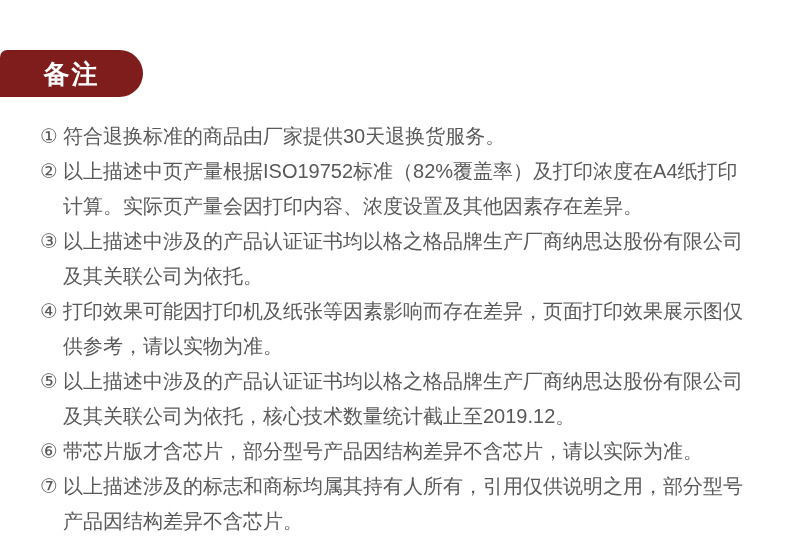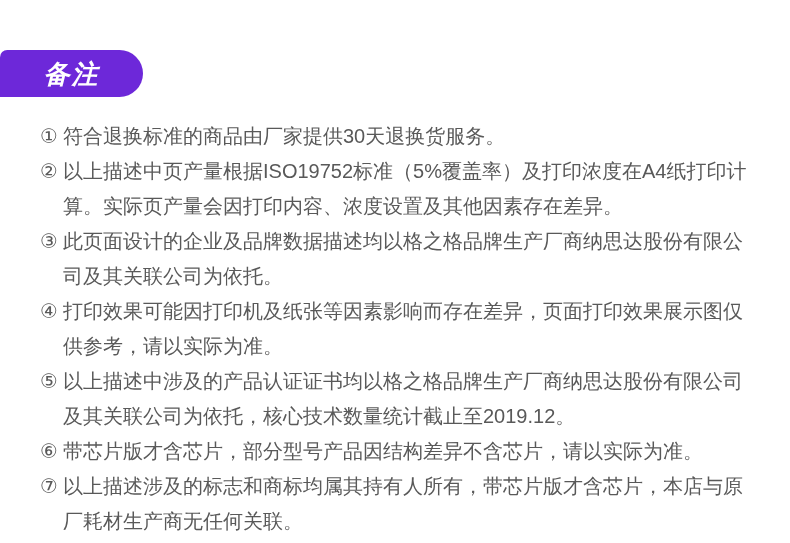--- a/index.html
+++ b/index.html
@@ -59,46 +59,46 @@
     width: 23px;
   }
   .note-text {
     flex: 1;
   }
 </style>
 </head>
 <body>
 
 <div class="page">
-  <div class="tab" style="background: #6d28d9; font-style: italic;">
+  <div class="tab" style="background: #7f1d1d;">
     <span class="tab-label" style="color: rgb(255, 255, 255);">备注</span>
   </div>
   <ol class="notes-list" style="color: rgb(89, 89, 89);">
       <li class="note-item">
         <span class="note-marker">①</span>
         <span class="note-text">符合退换标准的商品由厂家提供30天退换货服务。</span>
       </li>
       <li class="note-item">
         <span class="note-marker">②</span>
-        <span class="note-text">以上描述中页产量根据ISO19752标准（5%覆盖率）及打印浓度在A4纸打印计算。实际页产量会因打印内容、浓度设置及其他因素存在差异。</span>
+        <span class="note-text">以上描述中页产量根据ISO19752标准（82%覆盖率）及打印浓度在A4纸打印计算。实际页产量会因打印内容、浓度设置及其他因素存在差异。</span>
       </li>
       <li class="note-item">
         <span class="note-marker">③</span>
-        <span class="note-text">此页面设计的企业及品牌数据描述均以格之格品牌生产厂商纳思达股份有限公司及其关联公司为依托。</span>
+        <span class="note-text">以上描述中涉及的产品认证证书均以格之格品牌生产厂商纳思达股份有限公司及其关联公司为依托。</span>
       </li>
       <li class="note-item">
         <span class="note-marker">④</span>
-        <span class="note-text">打印效果可能因打印机及纸张等因素影响而存在差异，页面打印效果展示图仅供参考，请以实际为准。</span>
+        <span class="note-text">打印效果可能因打印机及纸张等因素影响而存在差异，页面打印效果展示图仅供参考，请以实物为准。</span>
       </li>
       <li class="note-item">
         <span class="note-marker">⑤</span>
         <span class="note-text">以上描述中涉及的产品认证证书均以格之格品牌生产厂商纳思达股份有限公司及其关联公司为依托，核心技术数量统计截止至2019.12。</span>
       </li>
       <li class="note-item">
         <span class="note-marker">⑥</span>
         <span class="note-text">带芯片版才含芯片，部分型号产品因结构差异不含芯片，请以实际为准。</span>
       </li>
       <li class="note-item">
         <span class="note-marker">⑦</span>
-        <span class="note-text">以上描述涉及的标志和商标均属其持有人所有，带芯片版才含芯片，本店与原厂耗材生产商无任何关联。</span>
+        <span class="note-text">以上描述涉及的标志和商标均属其持有人所有，引用仅供说明之用，部分型号产品因结构差异不含芯片。</span>
       </li>
     </ol>
 </div>
 
 </body></html>

